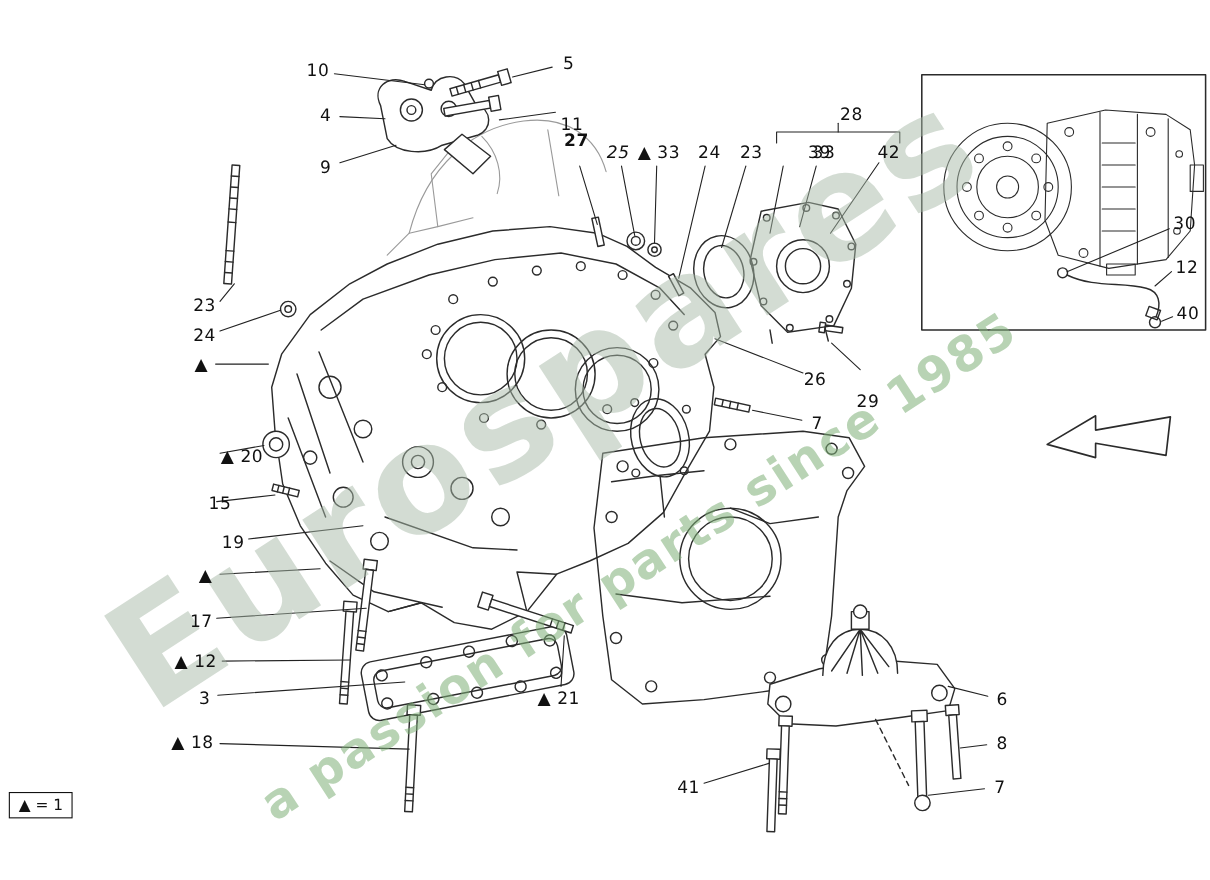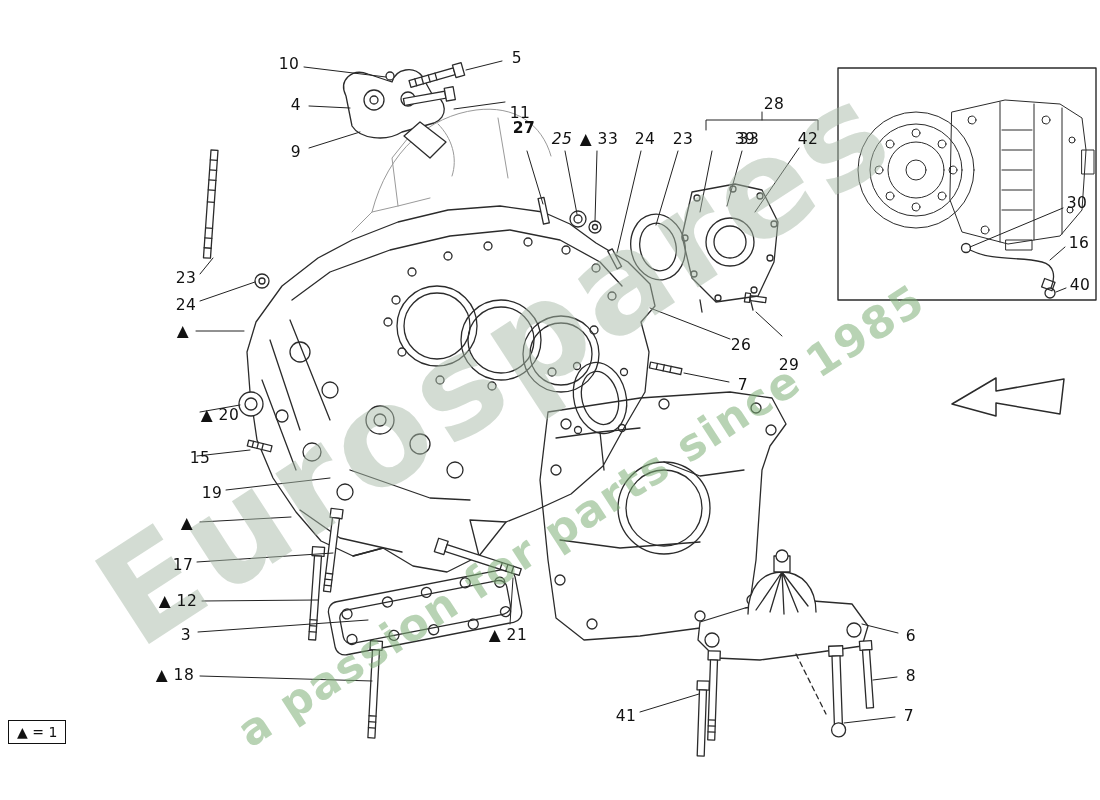--- a/index.html
+++ b/index.html
@@ -362,21 +362,21 @@
       <div class="callout" style="left: 212px; top: 493px;">19</div>
       <div class="callout" style="left: 187px; top: 523px;">▲</div>
       <div class="callout" style="left: 183px; top: 565px;">17</div>
       <div class="callout" style="left: 178px; top: 601px;">▲ 12</div>
       <div class="callout" style="left: 186px; top: 635px;">3</div>
       <div class="callout" style="left: 175px; top: 675px;">▲ 18</div>
       <div class="callout" style="left: 741px; top: 345px;">26</div>
       <div class="callout" style="left: 789px; top: 345px; margin-top: 20px;">29</div>
       <div class="callout" style="left: 743px; top: 385px;">7</div>
       <div class="callout" style="left: 1077px; top: 203px;">30</div>
-      <div class="callout" style="left: 1079px; top: 243px;">16</div>
+      <div class="callout" style="left: 1079px; top: 243px;">12</div>
       <div class="callout" style="left: 1080px; top: 285px;">40</div>
       <div class="callout" style="left: 911px; top: 636px;">6</div>
       <div class="callout" style="left: 911px; top: 676px;">8</div>
       <div class="callout" style="left: 909px; top: 716px;">7</div>
       <div class="callout" style="left: 626px; top: 716px;">41</div>
       <div class="callout" style="left: 508px; top: 635px;">▲ 21</div>
     </div>
 
   <div id="legend-box">
     <span>▲ = 1</span>

